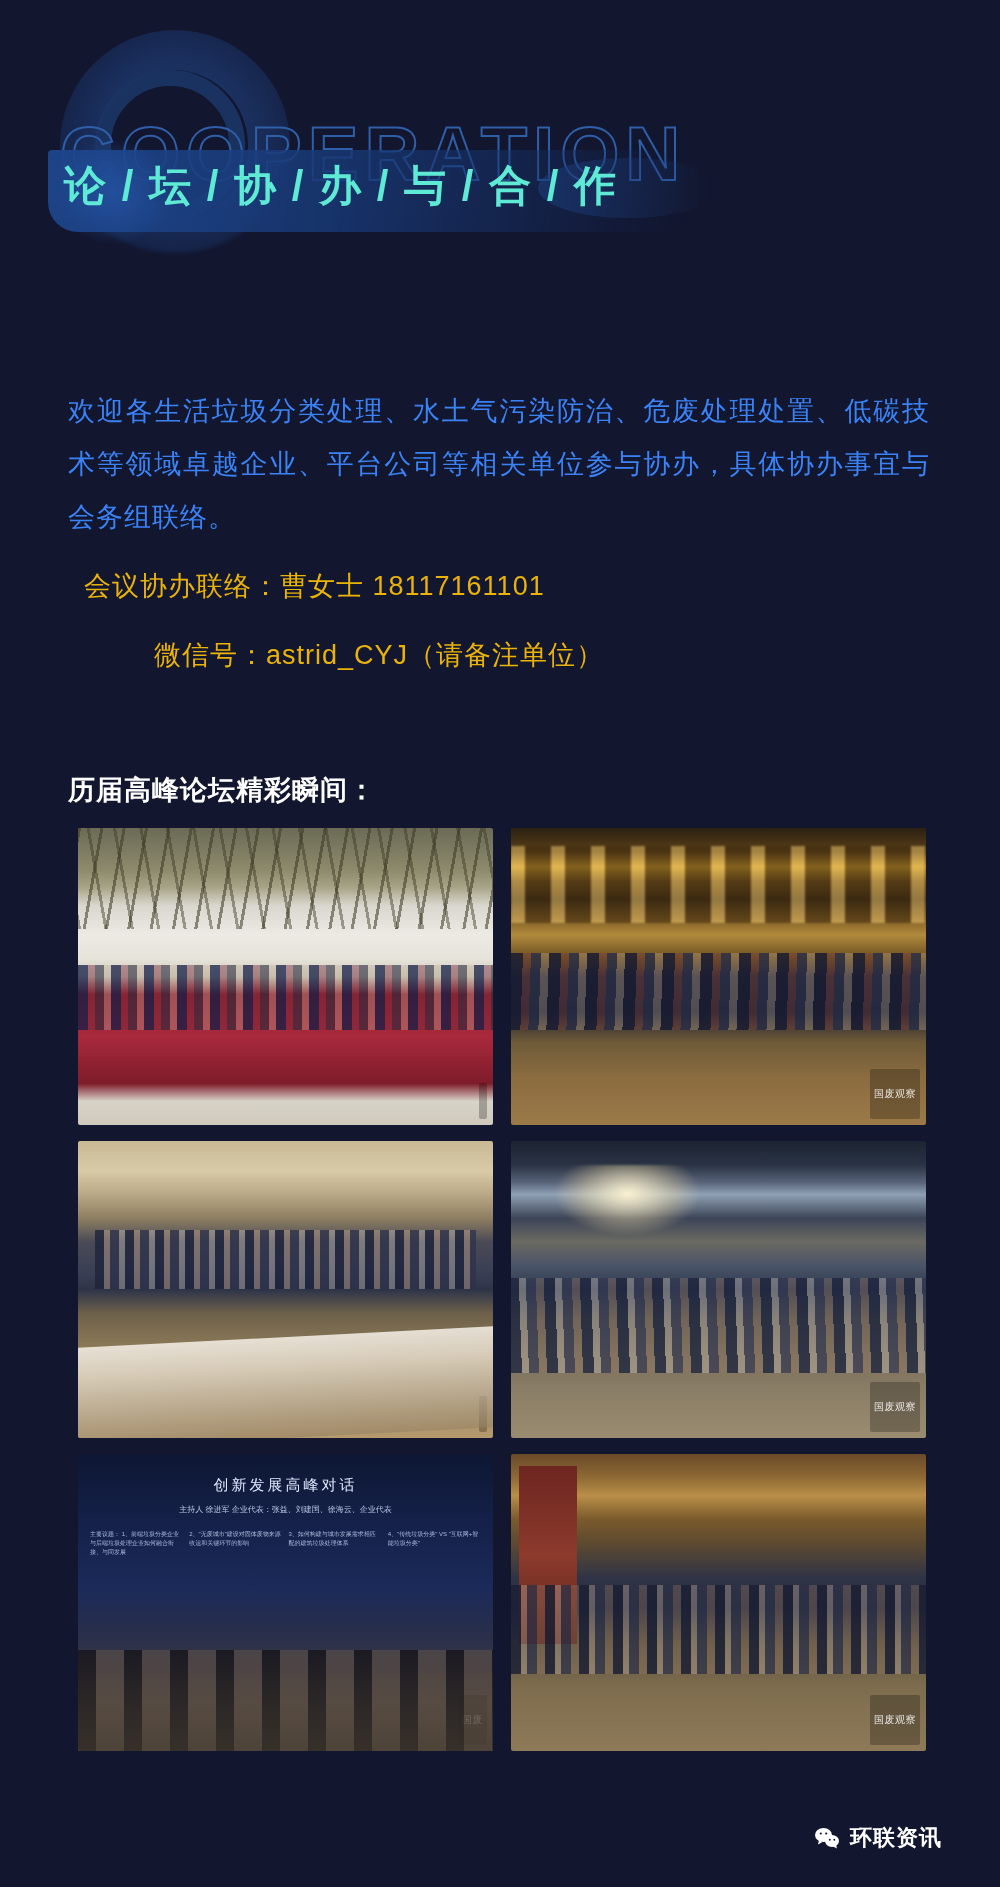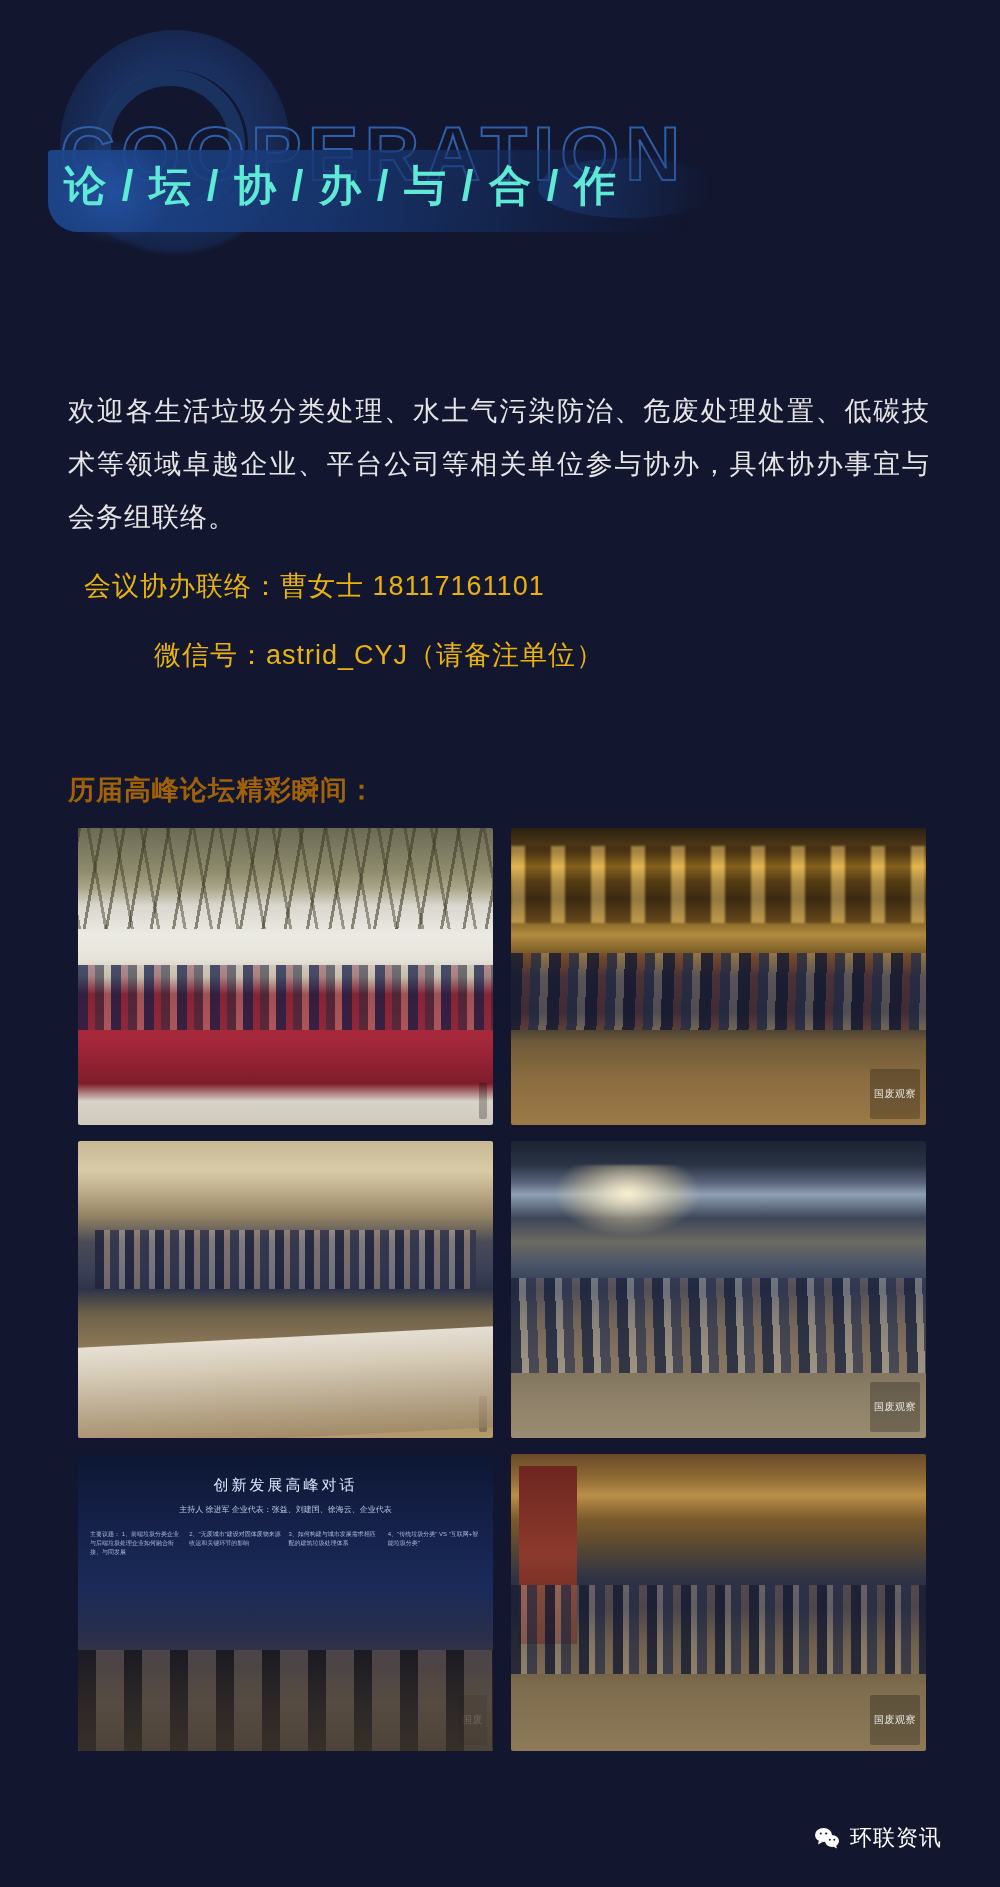--- a/index.html
+++ b/index.html
@@ -105,21 +105,21 @@
   
   .copy-block {
     position: absolute;
     left: 68px;
     top: 385px;
     width: 862px;
   }
   .copy-para {
     font-size: 27px;
     line-height: 53px;
-    color: #e5e5e5;
+    color: #3b82f6;
     letter-spacing: 1px;
     margin: 0;
     text-align: justify;
   }
   .contact-line {
     font-size: 27px;
     line-height: 53px;
     color: #eab308;
     letter-spacing: 1px;
     margin: 16px;
@@ -129,21 +129,21 @@
     padding-left: 70px;
   }
 
   
   .gallery-title {
     position: absolute;
     left: 68px;
     top: 772px;
     font-size: 27px;
     font-weight: bold;
-    color: #a16207;
+    color: #ffffff;
     letter-spacing: 1px;
   }
   .gallery {
     position: absolute;
     left: 78px;
     top: 828px;
     width: 848px;
     display: flex;
     flex-wrap: wrap;
     gap: 16px 18px;
@@ -323,21 +323,21 @@
     gap: 10px;
   }
   .wechat-icon {
     width: 26px;
     height: 22px;
     position: relative;
     display: inline-block;
   }
   .footer-label {
     font-size: 22px;
-    font-weight: normal;
+    font-weight: bold;
     color: #ffffff;
     letter-spacing: 1px;
   }
 </style>
 </head>
 <body>
 
 <div class="banner">
   <div class="banner-ring"></div>
   <div class="banner-ring2"></div>

